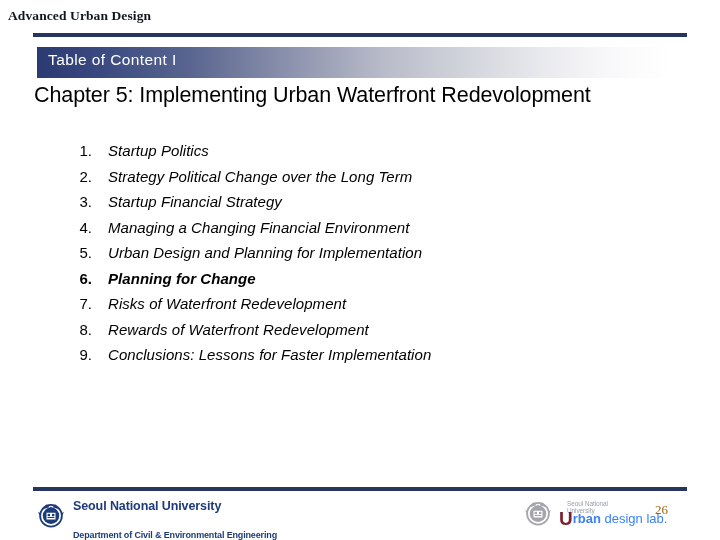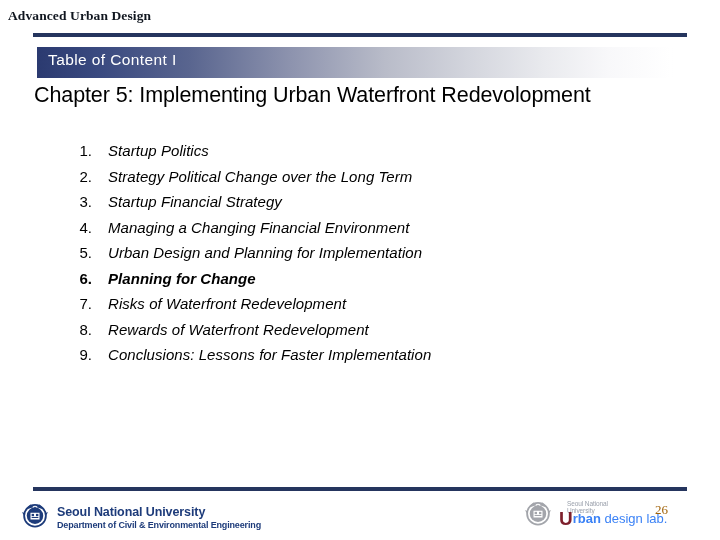--- a/index.html
+++ b/index.html
@@ -127,23 +127,23 @@
     top: 487px;
     left: 33px;
     width: 654px;
     height: 4px;
     background: #25355e;
   }
 
   .footer-left {
     position: absolute;
     top: 500px;
-    left: 20px;
+    left: 36px;
     display: flex;
-    align-items: flex-end;
+    align-items: flex-start;
   }
   .snu-emblem {
     width: 30px;
     height: 30px;
     flex: 0 0 30px;
     margin-right: 7px;
   }
   .footer-left-text {
     line-height: 1.05;
   }
@@ -153,21 +153,21 @@
     color: #1d3b7a;
     letter-spacing: -0.1px;
     white-space: nowrap;
   }
   .snu-dept {
     font-size: 9px;
     font-weight: 700;
     color: #1d3b7a;
     letter-spacing: -0.15px;
     white-space: nowrap;
-    margin-top: 1px;
+    margin-top: 18px;
   }
 
   .footer-right {
     position: absolute;
     top: 498px;
     left: 523px;
     display: flex;
     align-items: center;
   }
   .lab-emblem {

